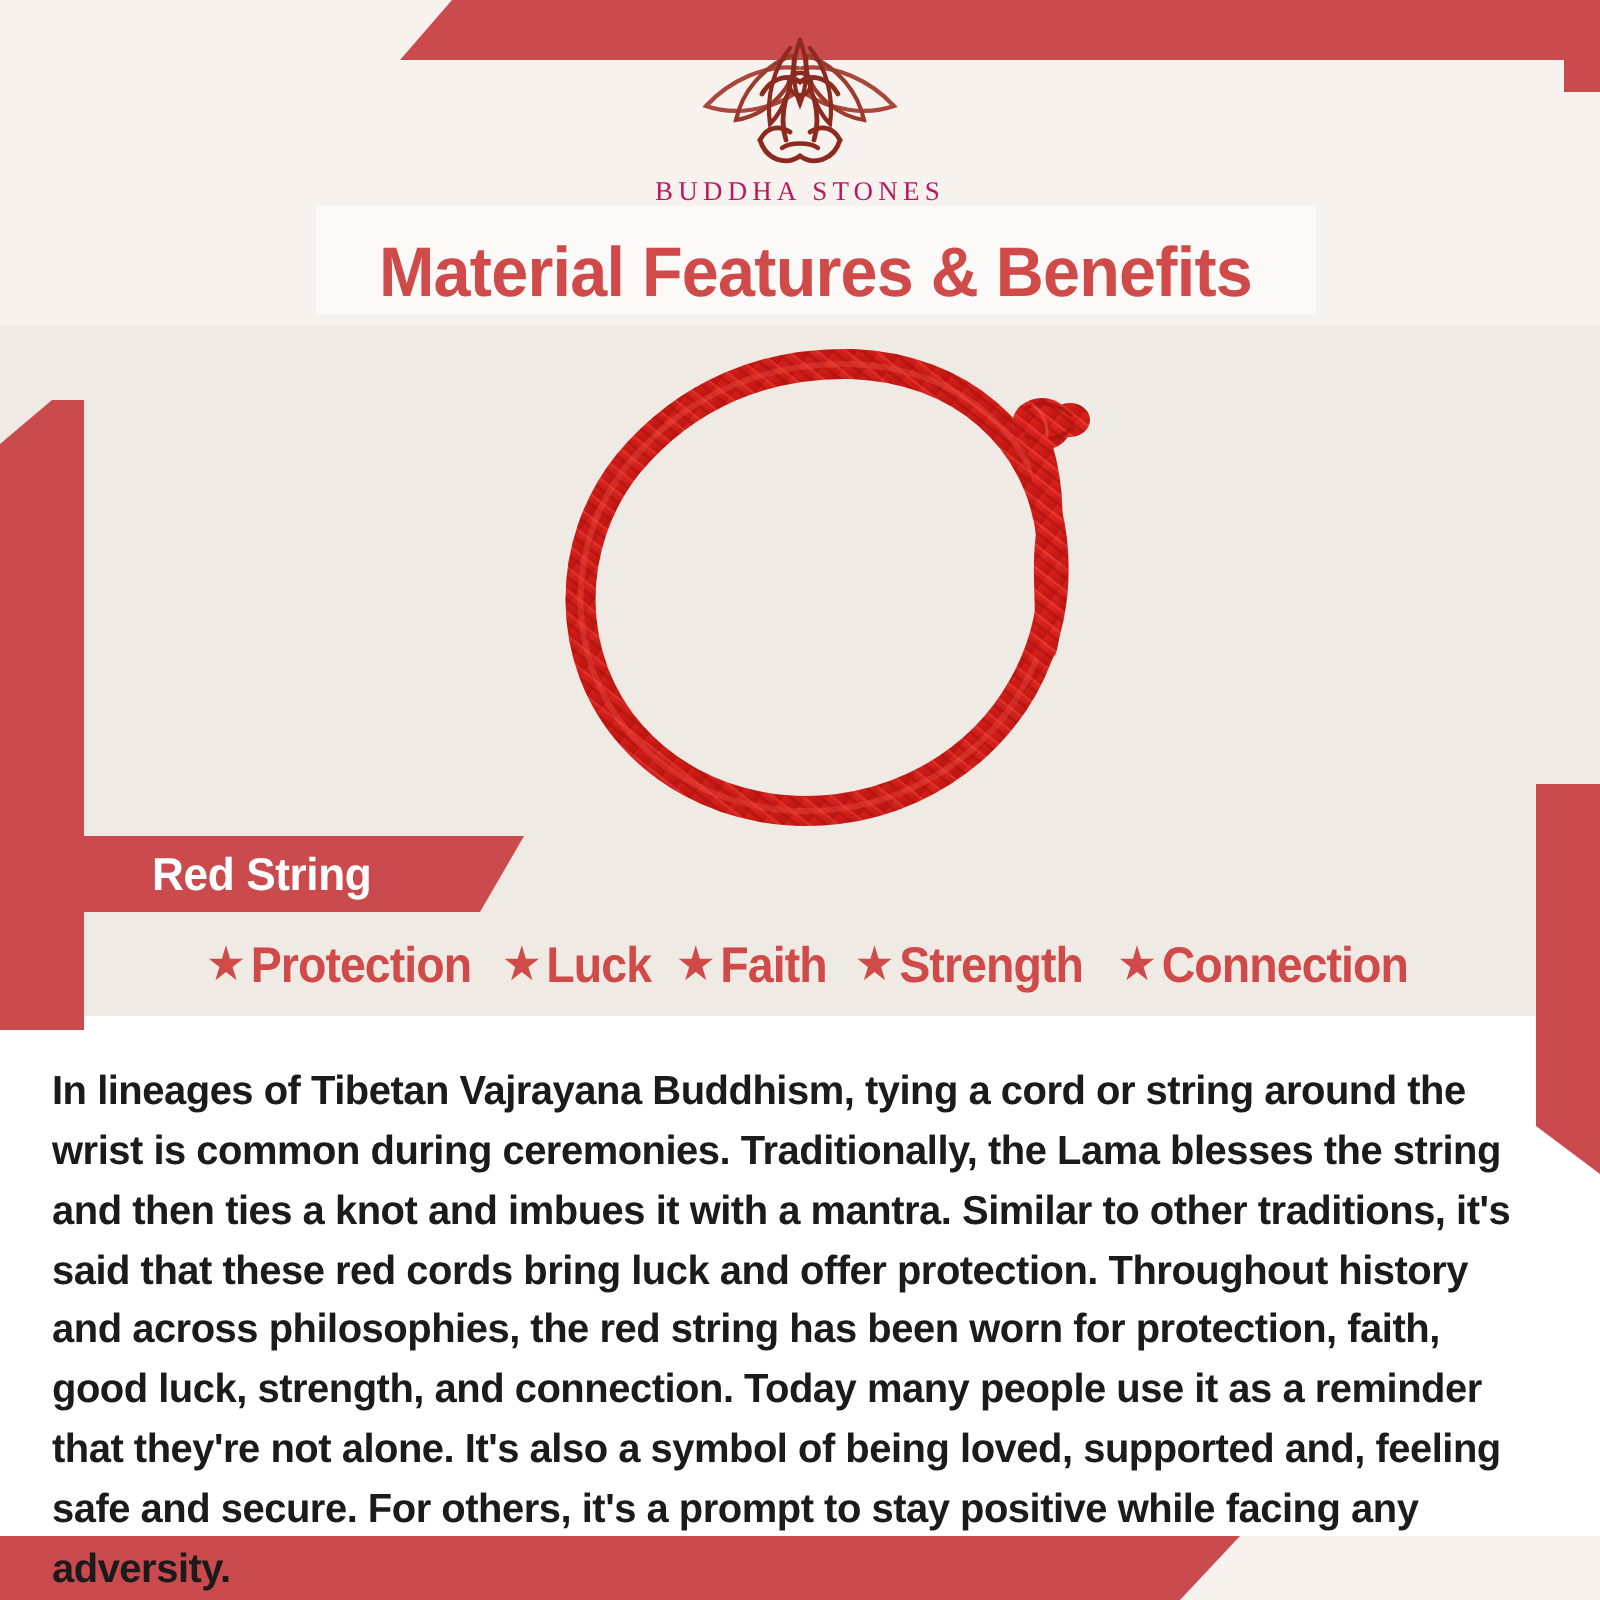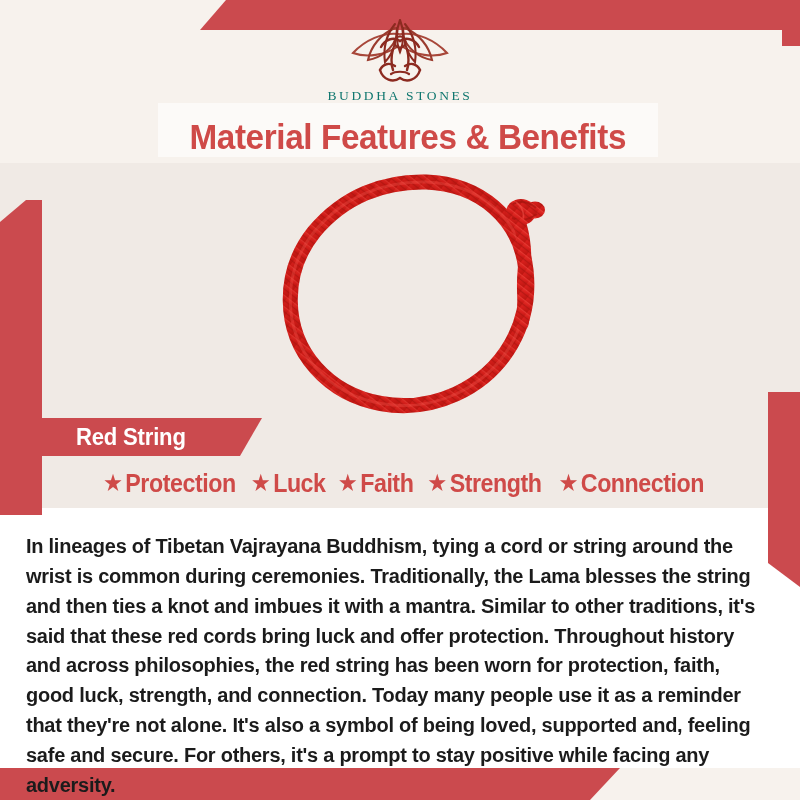--- a/index.html
+++ b/index.html
@@ -66,21 +66,21 @@
   .logo{
     position:absolute;top:14px;left:0;width:800px;
     display:flex;flex-direction:column;align-items:center;
     z-index:6;
   }
   .logo-mark{width:150px;height:72px;display:block;}
   .logo-word{
     margin-top:2px;
     font-family:"Liberation Serif","DejaVu Serif",serif;
     font-size:13.5px;letter-spacing:2.6px;
-    color:#0f766e;font-weight:400;
+    color:#be185d;font-weight:400;
   }
 
   
   .title-band{
     position:absolute;top:103px;left:158px;width:500px;height:54px;
     background:#FCFAF8;
     display:flex;align-items:flex-end;justify-content:center;
     z-index:7;
   }
   .title-text{

